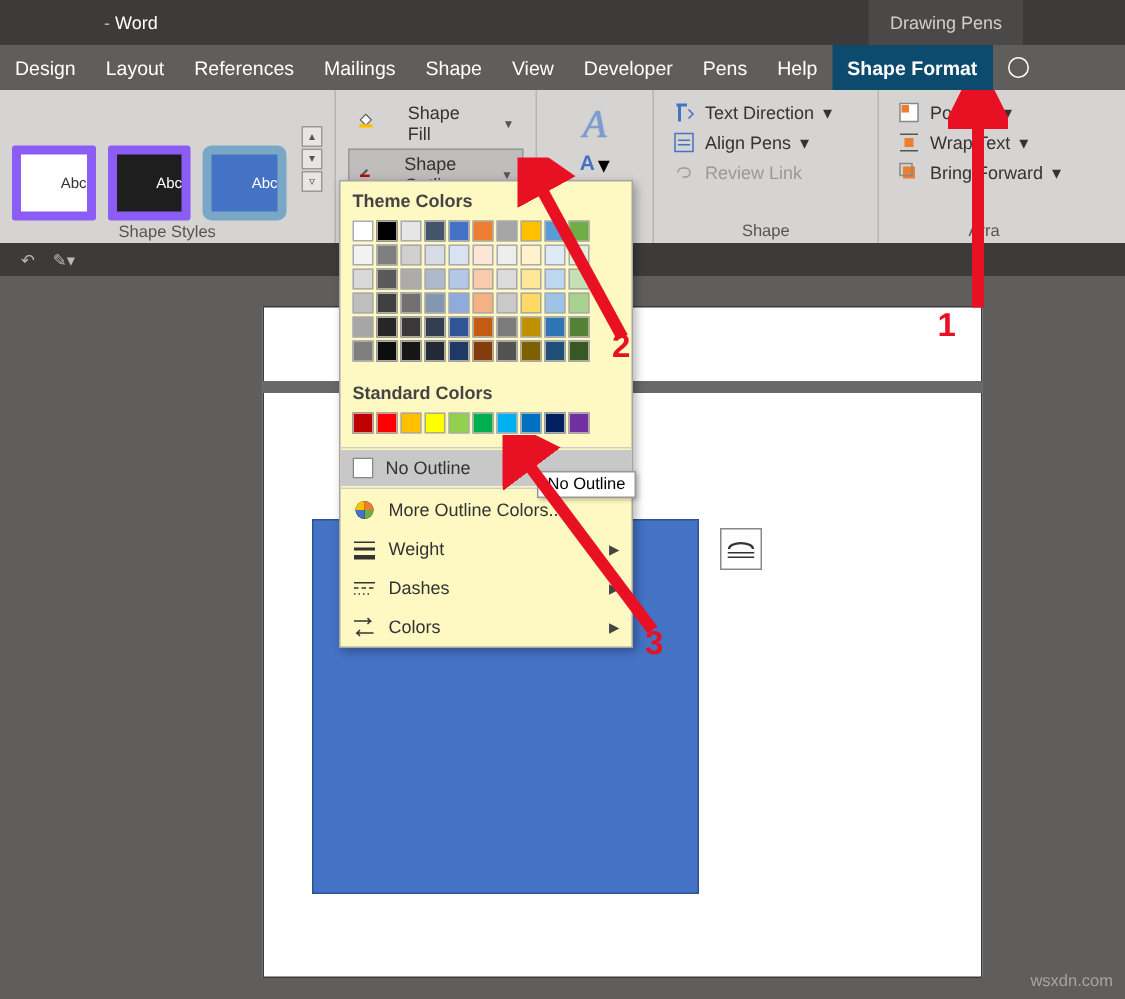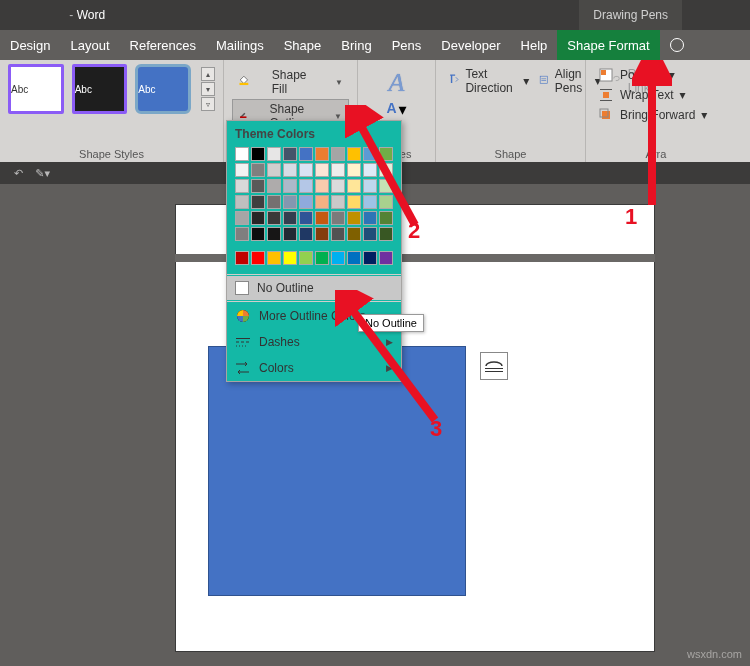--- a/index.html
+++ b/index.html
@@ -2,55 +2,55 @@
 <html><head>
 <meta charset="utf-8">
 <style>
 * { margin:0; padding:0; box-sizing:border-box; font-family:"Segoe UI",Arial,sans-serif; }
 body { width:750px; height:666px; background:#605e5c; overflow:hidden; position:relative; }
 .title-bar { height:30px; background:#3c3b3a; display:flex; align-items:center; padding-left:60px; color:#fff; font-size:12px; }
 .title-bar .wordmark { margin-left:6px; color:#bbb; }
 .contextual { position:absolute; right:68px; top:0; height:30px; padding:0 14px; background:#4a4947; color:#d0d0d0; font-size:12px; display:flex; align-items:center; }
 .tabs { height:30px; background:#605e5c; display:flex; align-items:stretch; color:#fff; font-size:13px; position:relative; }
 .tab { padding:0 10px; display:flex; align-items:center; cursor:pointer; white-space:nowrap; }
-.tab.active { background:#15803d; }
+.tab.active { background:#0c4a6e;font-weight:bold; }
 .tell { display:flex; align-items:center; gap:6px; padding:0 10px; }
 .bulb { width:14px; height:14px; border:1.5px solid #fff; border-radius:50%; position:relative; }
 .ribbon { background:#d6d4d2; height:102px; display:flex; align-items:stretch; }
 .group { border-right:1px solid #b8b6b4; padding:4px 8px 2px 8px; display:flex; flex-direction:column; justify-content:space-between; }
 .group-label { font-size:11px; color:#555; text-align:center; padding-top:2px; }
 .shape-gallery { display:flex; gap:8px; align-items:center; }
-.shape-thumb { width:58px; height:50px; border:3px solid #8b5cf6; background:#fff; display:flex; align-items:center; justify-content:flex-start; border-radius:2px; }
+.shape-thumb { width:58px; height:50px; border:6px solid #8b5cf6; background:#fff; display:flex; align-items:center; justify-content:flex-end; border-radius:2px;margin-top:33px; }
 .shape-thumb.sel { background:#cfe3f2; border-color:#7ba7c7; }
 .shape-thumb .abc { font-size:10px; color:#333; }
 .shape-thumb.dark { background:#1e1e1e; }
 .shape-thumb.dark .abc { color:#fff; }
 .shape-thumb.blue { background:#4472c4; border-radius:6px; }
 .shape-thumb.blue .abc { color:#fff; }
 .gallery-arrows { display:flex; flex-direction:column; gap:1px; margin-left:2px; }
 .garrow { width:14px; height:14px; border:1px solid #999; background:#e8e6e4; font-size:8px; display:flex; align-items:center; justify-content:center; color:#555;}
 .fill-group { display:flex; flex-direction:column; gap:1px; padding-top:2px; }
 .fill-btn { display:flex; align-items:center; gap:22px; font-size:12px; padding:2px 6px; color:#333; }
 .fill-btn.hover { background:#bfbdbb; border:1px solid #999; }
 .fill-btn .drop { font-size:8px; color:#555; margin-left:2px;}
 .ico { width:16px; height:16px; display:inline-block; }
 .wordart { display:flex; flex-direction:column; align-items:center; gap:2px; padding-top:4px;}
 .wordart .bigA { font-size:26px; font-style:italic; color:#7b9bd1; font-family:Georgia,serif; text-shadow:0 0 1px #5a7bb5;}
-.text-group { display:flex; flex-direction:row; gap:2px; padding-top:2px;}
+.text-group { display:flex; flex-direction:column; gap:2px; padding-top:2px;}
 .text-btn { display:flex; align-items:center; gap:6px; font-size:12px; color:#333; padding:1px 4px;}
 .arrange-group { display:flex; flex-direction:column; gap:2px; padding-top:2px;}
 .qat { height:22px; background:#3c3b3a; display:flex; align-items:center; gap:12px; padding-left:14px; color:#d0d0d0; font-size:11px;}
 .qat .qbtn { opacity:.85; }
 .canvas { position:absolute; left:175px; top:204px; width:480px; height:448px; background:#fff; border:1px solid #3a3a3a; }
 .rulegap { position:absolute; left:175px; top:254px; width:480px; height:8px; background:#6a6866; }
 .blue-shape { position:absolute; left:208px; top:346px; width:258px; height:250px; background:#4472c4; border:1px solid #2f528f; }
 .layout-btn { position:absolute; left:480px; top:352px; width:28px; height:28px; background:#fff; border:1px solid #888; display:flex; align-items:center; justify-content:center; }
 .layout-btn svg { width:18px; height:14px; }
 
-.dropdown { position:absolute; left:226px; top:120px; width:176px; background:#14b8a6; border:1px solid #a7a5a3; box-shadow:2px 2px 6px rgba(0,0,0,.3); font-size:12px; }
+.dropdown { position:absolute; left:226px; top:120px; width:196px; background:#fef9c3; border:1px solid #a7a5a3; box-shadow:2px 2px 6px rgba(0,0,0,.3); font-size:12px; }
 .dd-section { padding:6px 8px 4px 8px; font-weight:600; color:#444; }
 .swatch-grid { display:grid; grid-template-columns:repeat(10,14px); gap:2px; padding:2px 8px 8px 8px; }
 .swatch { width:14px; height:14px; border:1px solid #aaa; }
 .std-row { display:grid; grid-template-columns:repeat(10,14px); gap:2px; padding:2px 8px 8px 8px;}
 .dd-item { display:flex; align-items:center; gap:8px; padding:5px 8px; color:#333; }
 .dd-item.hover { background:#c8c8c8; }
 .dd-item .arrow { margin-left:auto; font-size:9px; color:#444;}
 .dd-sep { border-top:1px solid #d0cecb; margin:1px 0;}
 .noout-box { width:14px; height:14px; border:1px solid #888; background:#fff; }
 .tooltip { position:absolute; left:358px; top:314px; background:#fff; border:1px solid #999; padding:2px 6px; font-size:11px; box-shadow:1px 1px 3px rgba(0,0,0,.25);}
@@ -80,27 +80,27 @@
   <div class="tab">
       <span>References</span>
     </div>
   <div class="tab">
       <span>Mailings</span>
     </div>
   <div class="tab">
       <span>Shape</span>
     </div>
   <div class="tab">
-      <span>Bring</span>
+      <span>View</span>
+    </div>
+  <div class="tab">
+      <span>Developer</span>
     </div>
   <div class="tab">
       <span>Pens</span>
-    </div>
-  <div class="tab">
-      <span>Developer</span>
     </div>
   <div class="tab">
       <span>Help</span>
     </div>
   <div class="tab active">
       <span>Shape Format</span>
     </div>
   <div class="tell">
     <span class="bulb"></span>
 
@@ -299,20 +299,21 @@
       <div class="swatch" style="background: rgb(13, 13, 13);"></div>
       <div class="swatch" style="background: rgb(23, 22, 22);"></div>
       <div class="swatch" style="background: rgb(34, 42, 53);"></div>
       <div class="swatch" style="background: rgb(31, 56, 100);"></div>
       <div class="swatch" style="background: rgb(132, 60, 12);"></div>
       <div class="swatch" style="background: rgb(82, 82, 82);"></div>
       <div class="swatch" style="background: rgb(127, 96, 0);"></div>
       <div class="swatch" style="background: rgb(31, 78, 121);"></div>
       <div class="swatch" style="background: rgb(56, 87, 35);"></div>
     </div>
+  <div class="dd-section">Standard Colors</div>
   <div class="std-row" id="std-grid">
       <div class="swatch" style="background: rgb(192, 0, 0);"></div>
       <div class="swatch" style="background: rgb(255, 0, 0);"></div>
       <div class="swatch" style="background: rgb(255, 192, 0);"></div>
       <div class="swatch" style="background: rgb(255, 255, 0);"></div>
       <div class="swatch" style="background: rgb(146, 208, 80);"></div>
       <div class="swatch" style="background: rgb(0, 176, 80);"></div>
       <div class="swatch" style="background: rgb(0, 176, 240);"></div>
       <div class="swatch" style="background: rgb(0, 112, 192);"></div>
       <div class="swatch" style="background: rgb(0, 32, 96);"></div>
@@ -326,20 +327,29 @@
   <div class="dd-sep"></div>
   <div class="dd-item">
     <span class="ico"><svg viewBox="0 0 16 16">
           <circle cx="8" cy="8" r="6" fill="conic-gradient"></circle>
           <path d="M8 2a6 6 0 016 6h-6z" fill="#ed7d31"></path>
           <path d="M14 8a6 6 0 01-6 6v-6z" fill="#70ad47"></path>
           <path d="M8 14a6 6 0 01-6-6h6z" fill="#4472c4"></path>
           <path d="M2 8a6 6 0 016-6v6z" fill="#ffc000"></path>
         </svg></span>
     <span>More Outline Colors...</span>
+  </div>
+  <div class="dd-item">
+    <span class="ico"><svg viewBox="0 0 16 16">
+          <rect x="1" y="3" width="14" height="1" fill="#333"></rect>
+          <rect x="1" y="7" width="14" height="2" fill="#333"></rect>
+          <rect x="1" y="12" width="14" height="3" fill="#333"></rect>
+        </svg></span>
+    <span>Weight</span>
+    <span class="arrow">▶</span>
   </div>
   <div class="dd-item">
     <span class="ico"><svg viewBox="0 0 16 16">
           <rect x="1" y="4" width="14" height="1" fill="#333"></rect>
           <path d="M1 8h3m2 0h3m2 0h3" stroke="#333"></path>
           <path d="M1 12h1m2 0h1m2 0h1m2 0h1" stroke="#333"></path>
         </svg></span>
     <span>Dashes</span>
     <span class="arrow">▶</span>
   </div>

